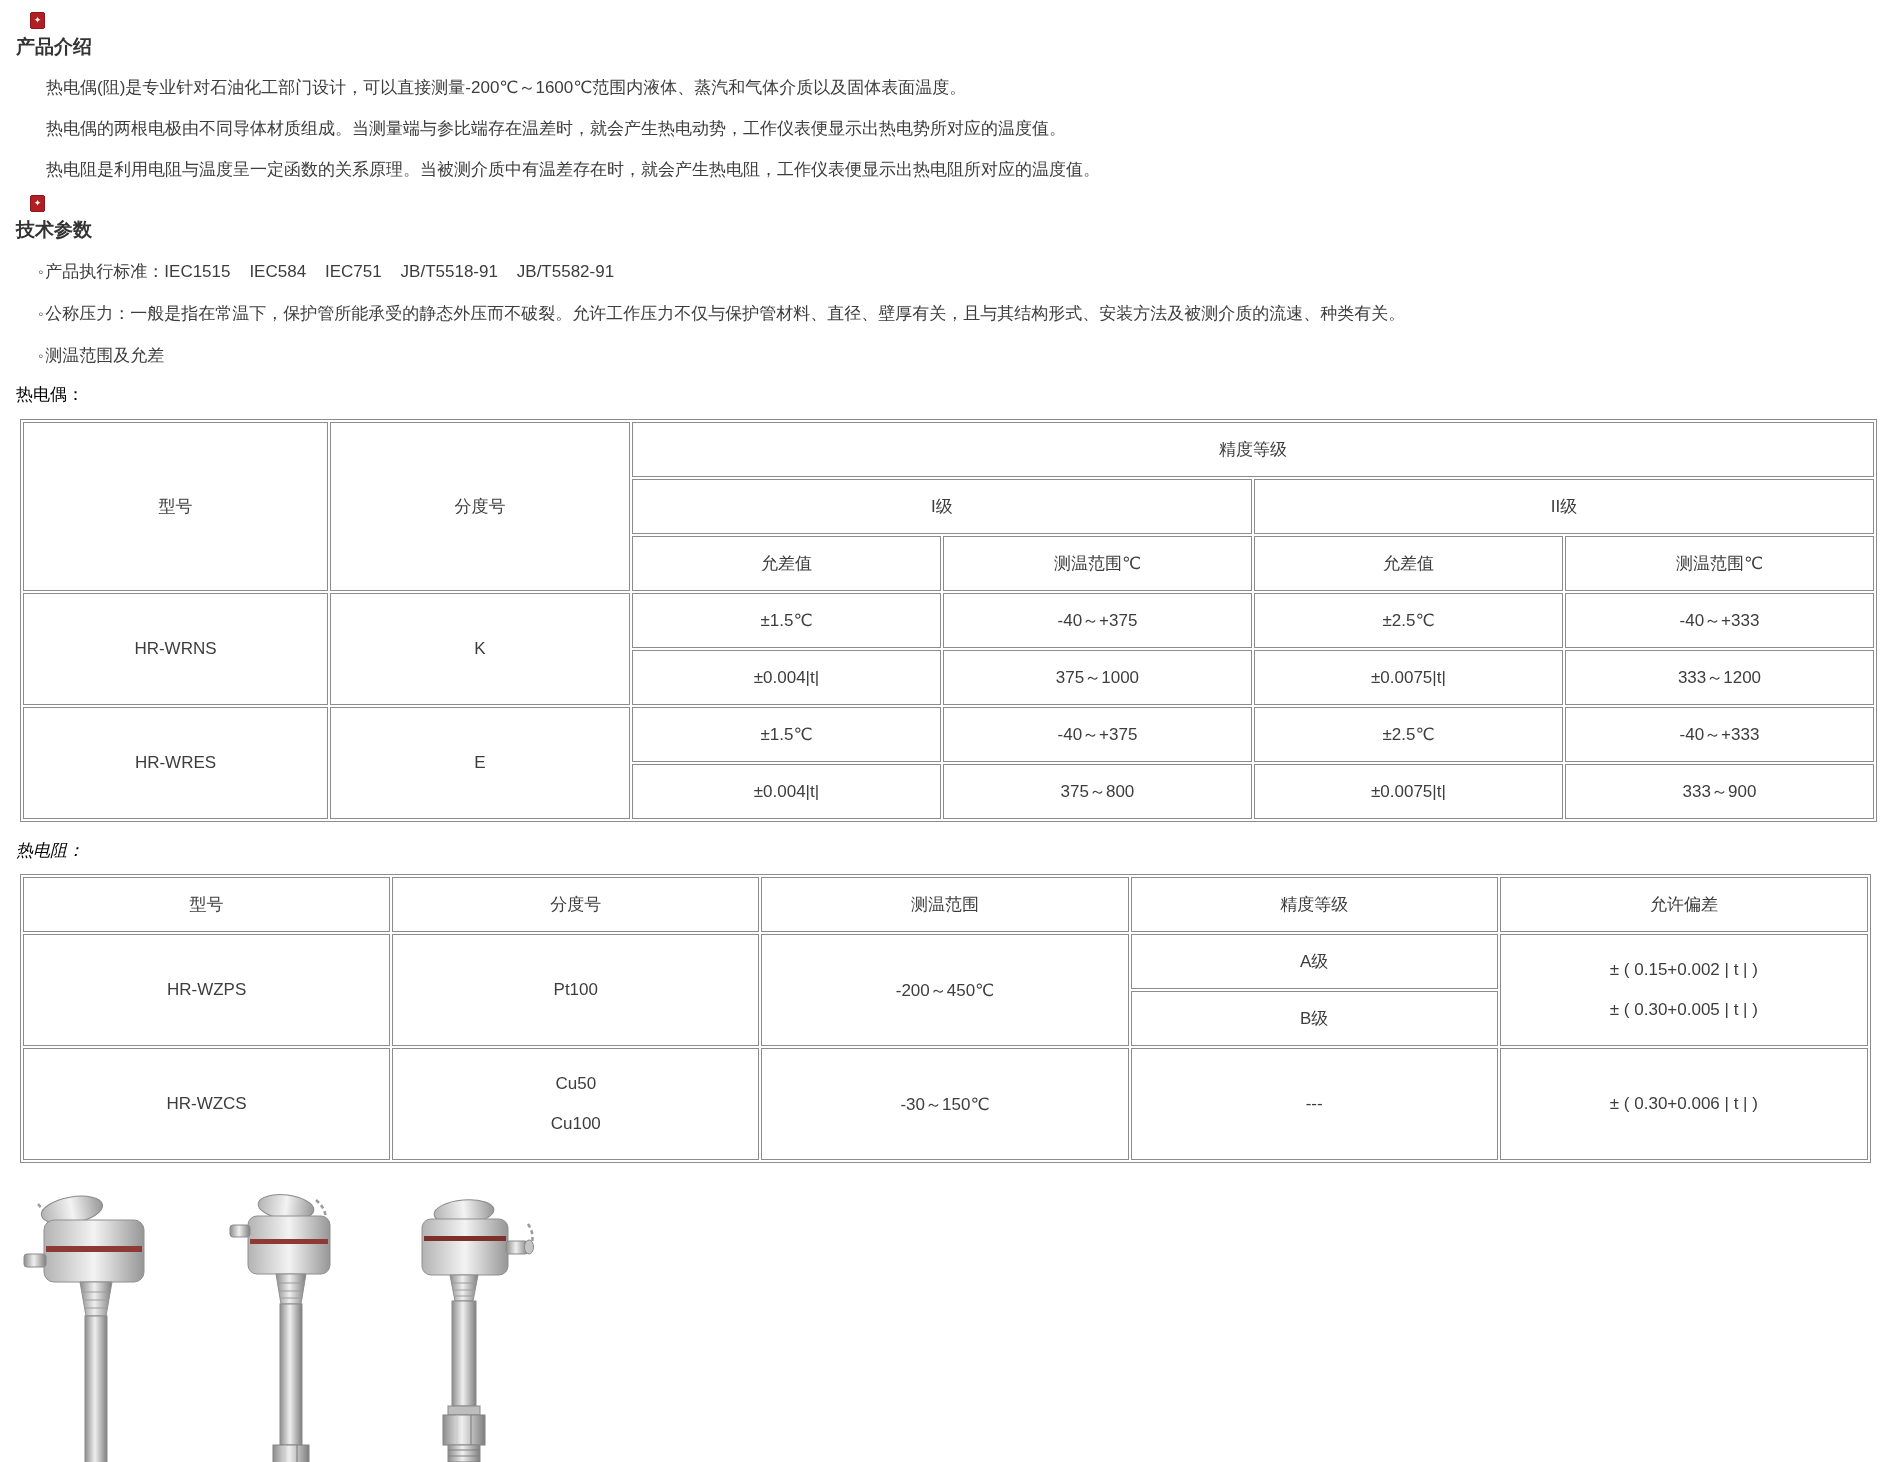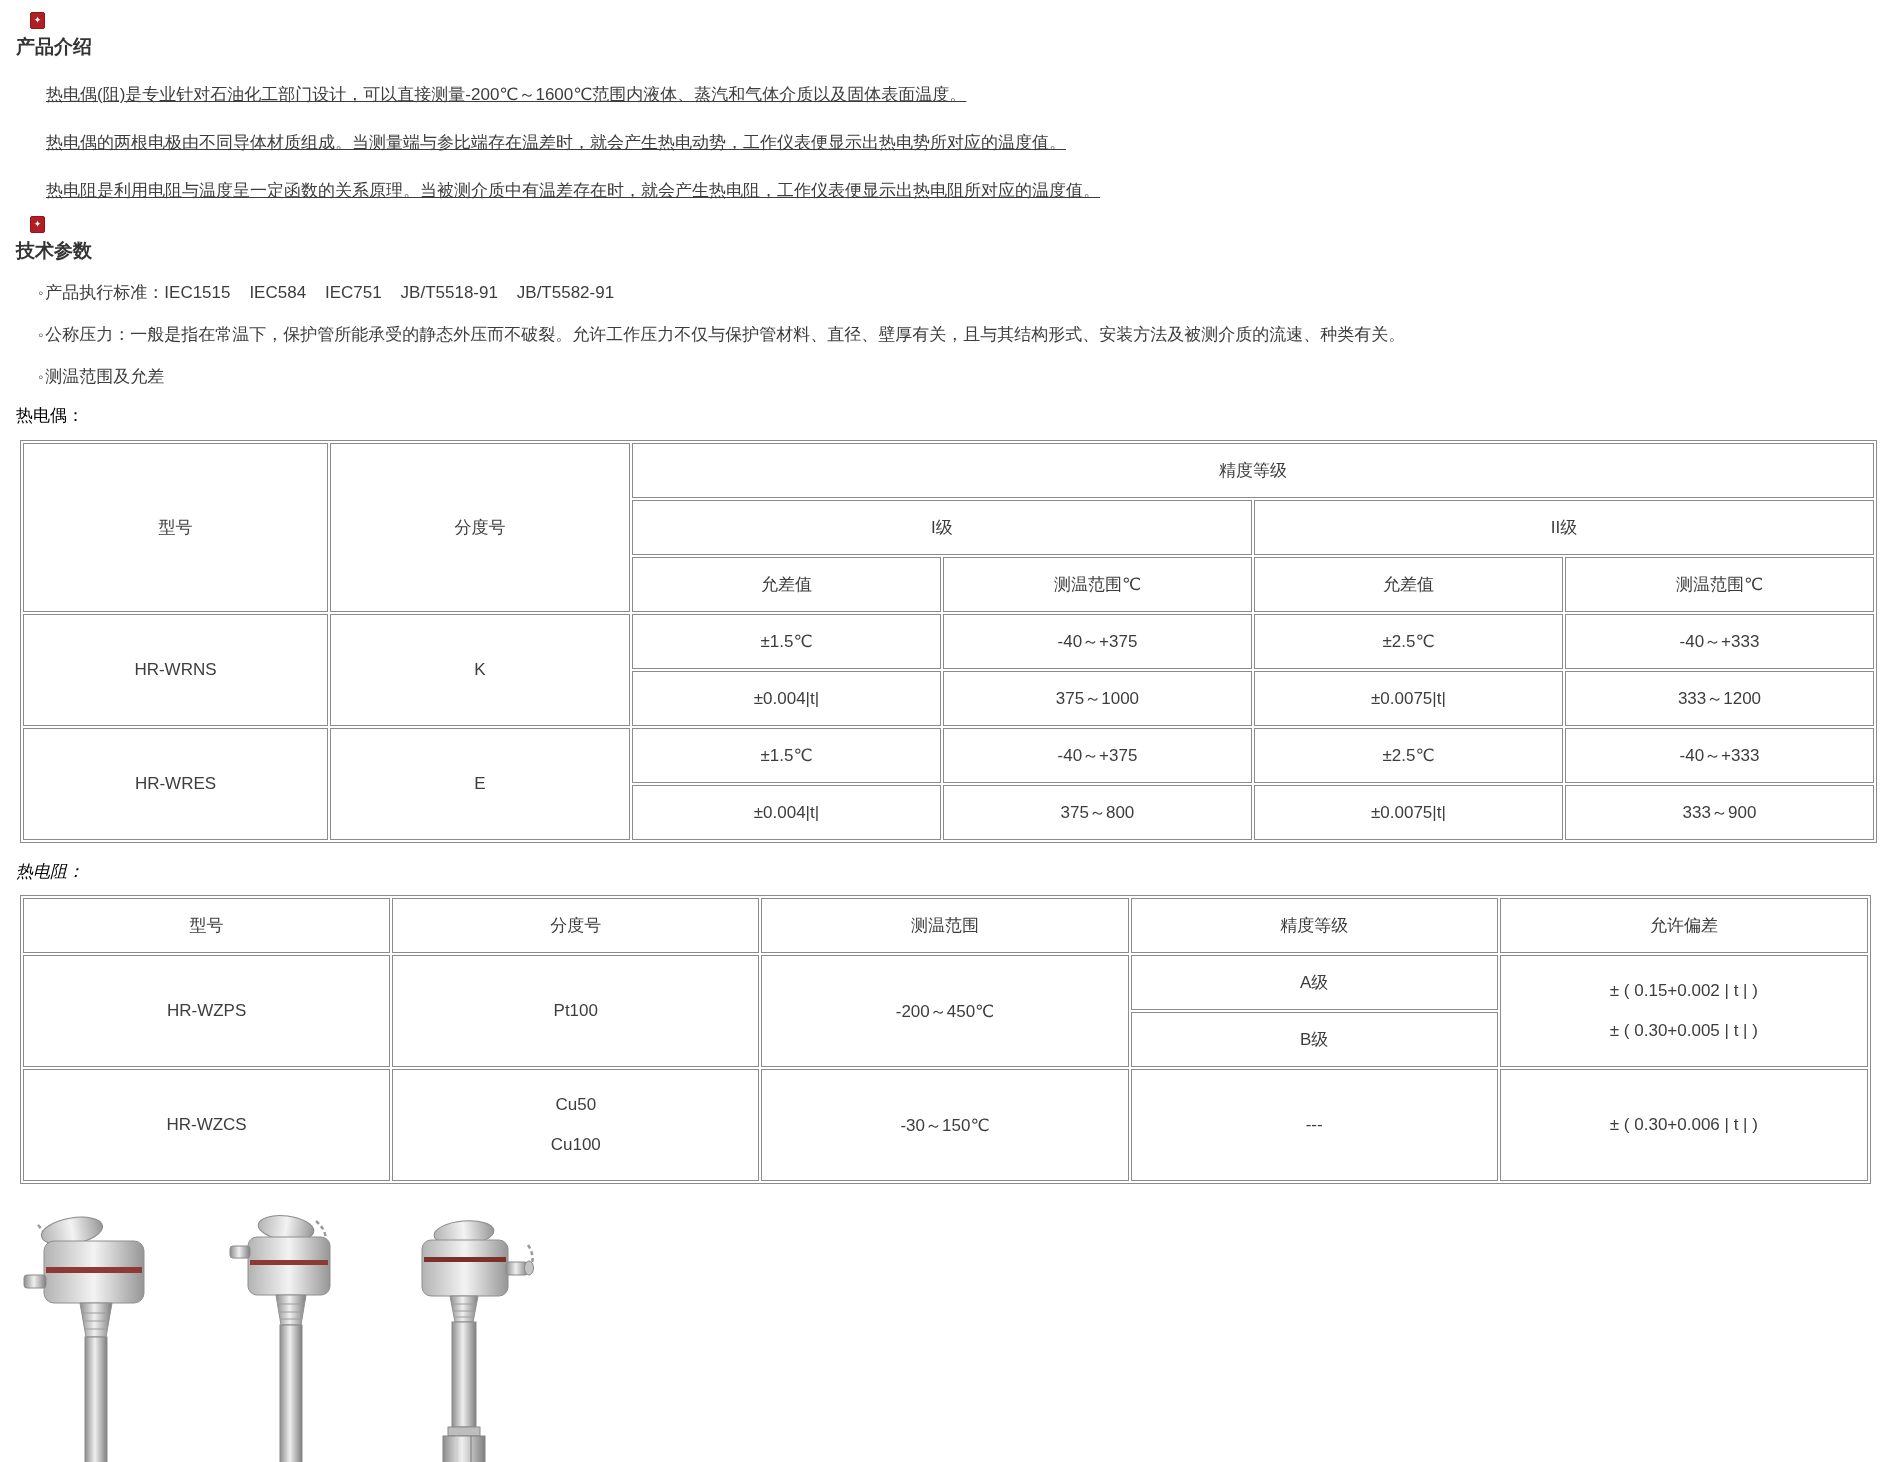--- a/index.html
+++ b/index.html
@@ -13,21 +13,21 @@
     color:#ffffff;font-size:9px;line-height:15px;text-align:center;
     margin-left:30px;border-radius:2px;
   }
   .anchor-icon.first{margin-top:12px;}
   .anchor-icon.second{margin-top:14px;}
   h2.sec-heading{
     font-size:19px;font-weight:bold;color:#333333;
     margin:6px 12px 0 16px;line-height:23px;
   }
   p.body-line{
-    font-size:17px;color:#3d3d3d;margin:26px 0 0 46px;line-height:22px;white-space:pre-wrap;text-decoration:underline;
+    font-size:17px;color:#3d3d3d;margin:19px 0 0 46px;line-height:22px;white-space:pre-wrap;
   }
   .bullet-line{
     font-size:17px;color:#3d3d3d;margin:20px 8px 0 38px;line-height:22px;white-space:pre-wrap;
   }
   .bullet-line .marker{margin-right:2px;font-size:15px;color:#555;}
   .tbl-label{
     font-size:17px;color:#000000;margin:17px 0 0 16px;line-height:22px;font-weight:normal;
   }
   table.spec{
     border-collapse:separate;border-spacing:2px;table-layout:fixed;

